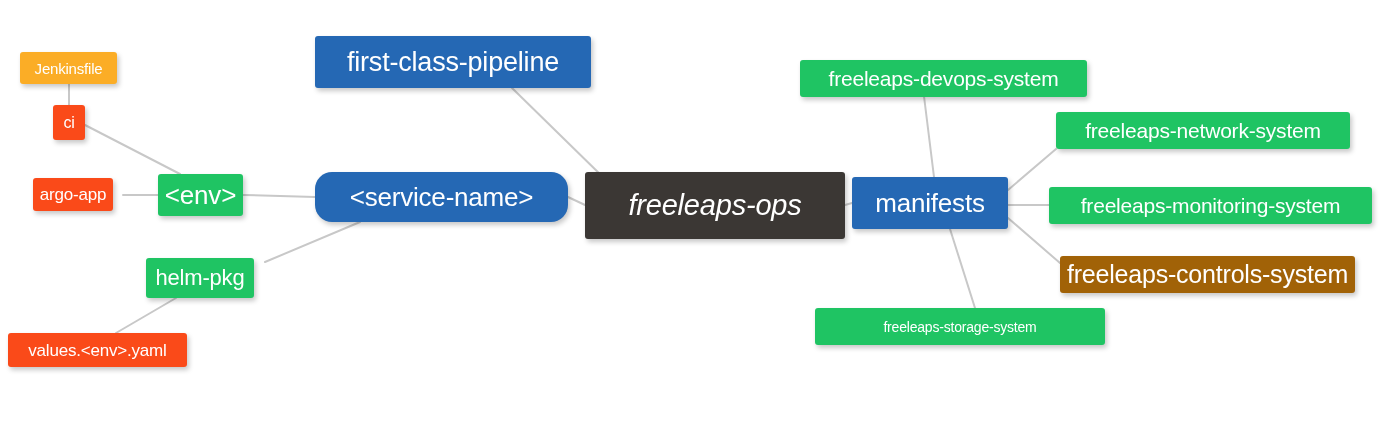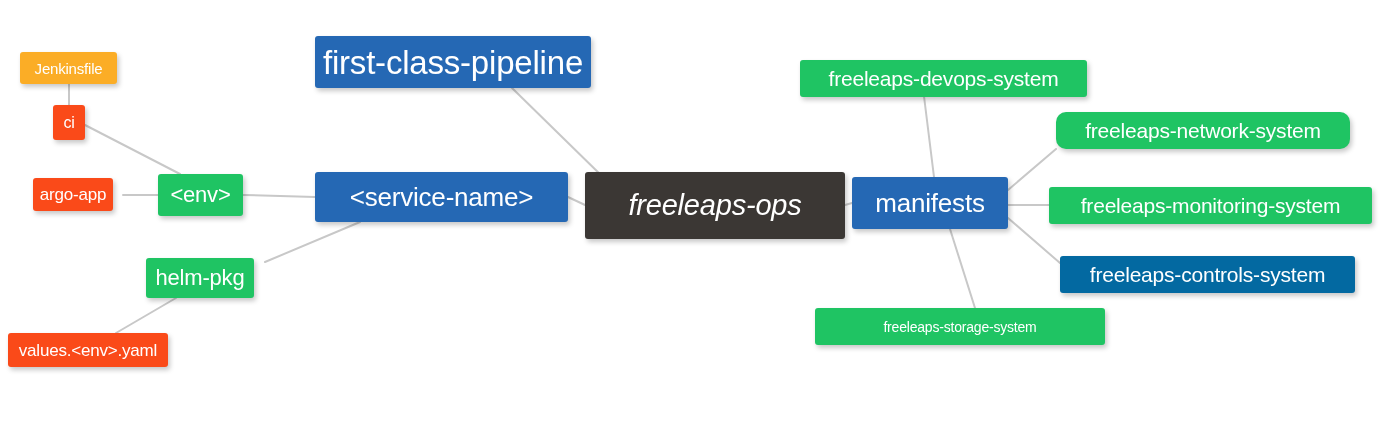--- a/index.html
+++ b/index.html
@@ -54,28 +54,28 @@
       <line x1="69" y1="105" x2="69" y2="58" stroke="#c8c8c8" stroke-width="2" stroke-linecap="round"></line>
       <line x1="176" y1="298" x2="116" y2="333" stroke="#c8c8c8" stroke-width="2" stroke-linecap="round"></line>
       <line x1="934" y1="177" x2="920" y2="64" stroke="#c8c8c8" stroke-width="2" stroke-linecap="round"></line>
       <line x1="1008" y1="190" x2="1056" y2="149" stroke="#c8c8c8" stroke-width="2" stroke-linecap="round"></line>
       <line x1="1008" y1="205" x2="1049" y2="205" stroke="#c8c8c8" stroke-width="2" stroke-linecap="round"></line>
       <line x1="1008" y1="218" x2="1060" y2="263" stroke="#c8c8c8" stroke-width="2" stroke-linecap="round"></line>
       <line x1="950" y1="229" x2="975" y2="308" stroke="#c8c8c8" stroke-width="2" stroke-linecap="round"></line>
     </svg>
   <div id="node-layer">
       <div class="node" style="left: 585px; top: 172px; width: 260px; height: 67px; background: rgb(59, 55, 52); color: rgb(255, 255, 255); font-size: 29px; font-style: italic;">freeleaps-ops</div>
-      <div class="node" style="left: 315px; top: 172px; width: 253px; height: 50px; background: rgb(37, 104, 180); color: rgb(255, 255, 255); font-size: 26px;">&lt;service-name&gt;</div>
-      <div class="node" style="left: 315px; top: 36px; width: 276px; height: 52px; background: rgb(37, 104, 180); color: rgb(255, 255, 255); font-size: 33px;">first-class-pipeline</div>
+      <div class="node" style="left: 315px; top: 172px; width: 253px; height: 50px; background: rgb(37, 104, 180); color: rgb(255, 255, 255); font-size: 26px; border-radius: 17px;">&lt;service-name&gt;</div>
+      <div class="node" style="left: 315px; top: 36px; width: 276px; height: 52px; background: rgb(37, 104, 180); color: rgb(255, 255, 255); font-size: 27px;">first-class-pipeline</div>
       <div class="node" style="left: 852px; top: 177px; width: 156px; height: 52px; background: rgb(37, 104, 180); color: rgb(255, 255, 255); font-size: 26px;">manifests</div>
-      <div class="node" style="left: 158px; top: 174px; width: 85px; height: 42px; background: rgb(31, 196, 99); color: rgb(255, 255, 255); font-size: 22px;">&lt;env&gt;</div>
+      <div class="node" style="left: 158px; top: 174px; width: 85px; height: 42px; background: rgb(31, 196, 99); color: rgb(255, 255, 255); font-size: 26px;">&lt;env&gt;</div>
       <div class="node" style="left: 146px; top: 258px; width: 108px; height: 40px; background: rgb(31, 196, 99); color: rgb(255, 255, 255); font-size: 22px;">helm-pkg</div>
       <div class="node" style="left: 20px; top: 26px; width: 97px; height: 32px; background: rgb(251, 173, 38); color: rgb(255, 255, 255); font-size: 15px; margin-top: 26px;">Jenkinsfile</div>
       <div class="node" style="left: 53px; top: 105px; width: 32px; height: 35px; background: rgb(250, 74, 25); color: rgb(255, 255, 255); font-size: 16px;">ci</div>
       <div class="node" style="left: 33px; top: 178px; width: 80px; height: 33px; background: rgb(250, 74, 25); color: rgb(255, 255, 255); font-size: 17px;">argo-app</div>
-      <div class="node" style="left: 8px; top: 333px; width: 160px; height: 34px; background: rgb(250, 74, 25); color: rgb(255, 255, 255); font-size: 17px;">values.&lt;env&gt;.yaml</div>
+      <div class="node" style="left: 8px; top: 333px; width: 179px; height: 34px; background: rgb(250, 74, 25); color: rgb(255, 255, 255); font-size: 17px;">values.&lt;env&gt;.yaml</div>
       <div class="node" style="left: 800px; top: 27px; width: 287px; height: 37px; background: rgb(31, 196, 99); color: rgb(255, 255, 255); font-size: 21px; margin-top: 33px;">freeleaps-devops-system</div>
-      <div class="node" style="left: 1056px; top: 112px; width: 294px; height: 37px; background: rgb(31, 196, 99); color: rgb(255, 255, 255); font-size: 21px; border-radius: 10px;">freeleaps-network-system</div>
+      <div class="node" style="left: 1056px; top: 112px; width: 294px; height: 37px; background: rgb(31, 196, 99); color: rgb(255, 255, 255); font-size: 21px;">freeleaps-network-system</div>
       <div class="node" style="left: 1049px; top: 187px; width: 323px; height: 37px; background: rgb(31, 196, 99); color: rgb(255, 255, 255); font-size: 21px;">freeleaps-monitoring-system</div>
-      <div class="node" style="left: 1060px; top: 256px; width: 295px; height: 37px; background: #0369a1; color: rgb(255, 255, 255); font-size: 21px; text-align: right;">freeleaps-controls-system</div>
+      <div class="node" style="left: 1060px; top: 256px; width: 295px; height: 37px; background: #a16207; color: rgb(255, 255, 255); font-size: 25px; text-align: right;">freeleaps-controls-system</div>
       <div class="node" style="left: 815px; top: 308px; width: 290px; height: 37px; background: rgb(31, 196, 99); color: rgb(255, 255, 255); font-size: 14px;">freeleaps-storage-system</div>
     </div>
 </div>
 
 </body></html>

